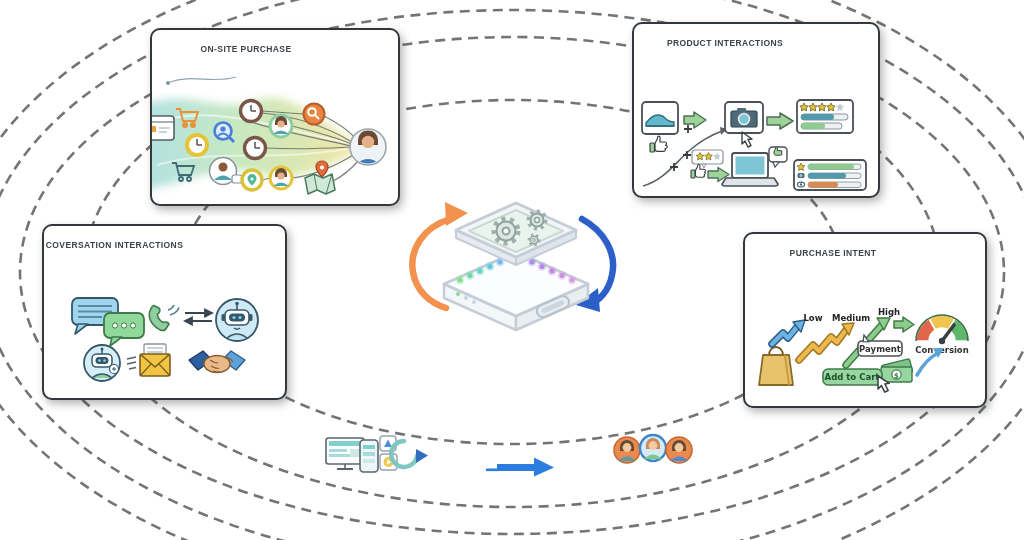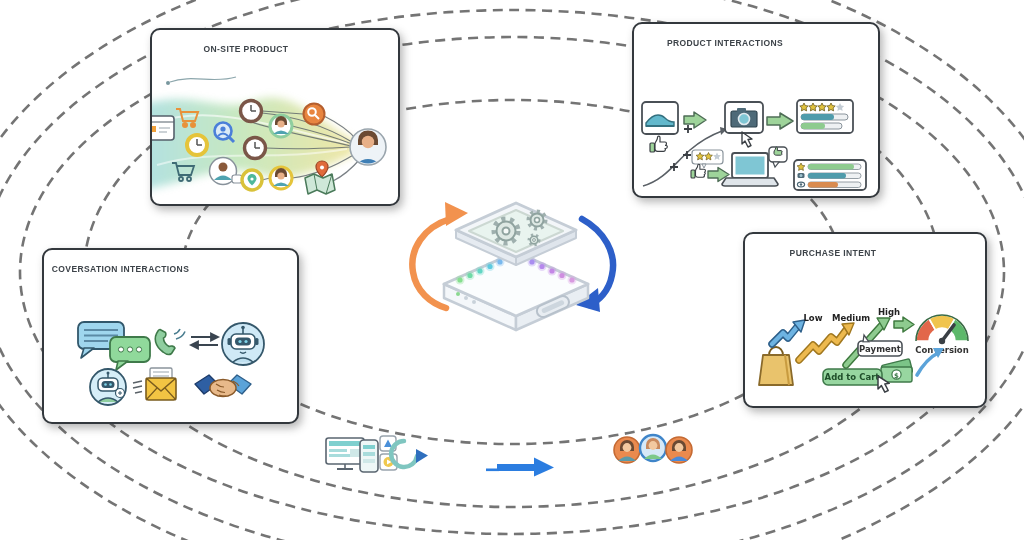--- a/index.html
+++ b/index.html
@@ -3,21 +3,21 @@
 <meta charset="utf-8">
 <style>
   html,body{margin:0;padding:0;background:#fff;}
   #stage{position:relative;width:1024px;height:540px;background:#fff;overflow:hidden;
          font-family:"Liberation Sans","DejaVu Sans",sans-serif;}
   #orbits{position:absolute;left:0;top:0;width:1024px;height:540px;}
   .card{position:absolute;background:#fff;border:2px solid #33383d;border-radius:10px;
         box-shadow:3px 4px 8px rgba(45,45,45,.35);overflow:hidden;}
   #card-onsite{left:150px;top:28px;width:246px;height:174px;}
   #card-product{left:632px;top:22px;width:244px;height:172px;}
-  #card-conversation{left:42px;top:248px;width:241px;height:172px;padding-left:12px;}
+  #card-conversation{left:42px;top:224px;width:241px;height:172px;}
   #card-purchase{left:743px;top:232px;width:240px;height:172px;}
   .card-title{position:absolute;top:14px;left:0;right:0;text-align:center;
               font-size:8.5px;font-weight:bold;letter-spacing:.4px;color:#3d4349;}
   #card-onsite .card-title{padding-right:58px;}
   #card-product .card-title{padding-right:62px;}
   #card-conversation .card-title{padding-right:100px;}
   #card-purchase .card-title{padding-right:64px;}
   .ill{position:absolute;left:0;top:0;width:100%;height:100%;}
   svg text{font-family:"DejaVu Sans",sans-serif;}
   .abs{position:absolute;}
@@ -104,21 +104,21 @@
       </g>
       <g>
         <circle cx="134" cy="45" r="5" fill="none" stroke="#9fb0ae" stroke-width="3" stroke-dasharray="2.2 2.8"></circle>
         <circle cx="134" cy="45" r="3.8" fill="#dde8e3" stroke="#8fa39f" stroke-width="1.5"></circle>
         <circle cx="134" cy="45" r="1.4" fill="#f6faf8" stroke="#8fa39f" stroke-width="1"></circle>
       </g>
     </g>
   </svg>
 
   <div class="card" id="card-onsite">
-    <div class="card-title">ON-SITE PRODUCT</div>
+    <div class="card-title">ON-SITE PURCHASE</div>
     <svg class="ill" viewBox="0 0 246 174">
       <defs>
         <linearGradient id="band" x1="0" y1="0" x2="1" y2="0">
           <stop offset="0" stop-color="#72c9cc"></stop>
             <stop offset=".45" stop-color="#9ad58d"></stop>
             <stop offset="1" stop-color="#e2d35e"></stop>
         </linearGradient>
         <filter id="blur1">
             <feGaussianBlur stdDeviation="4"></feGaussianBlur>
           </filter>

